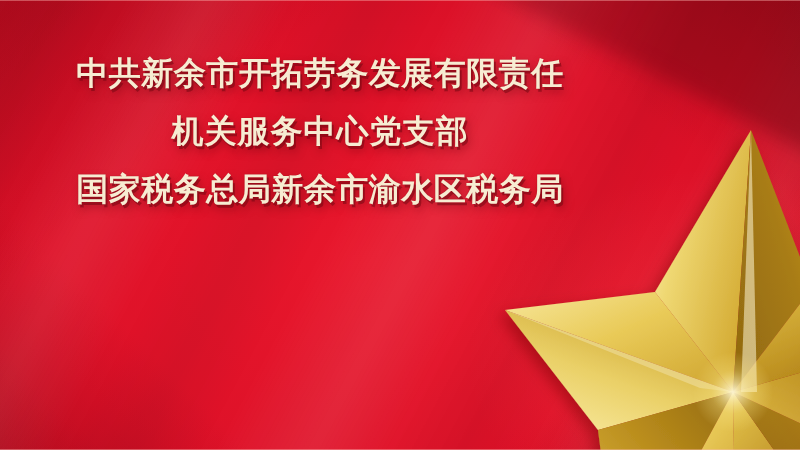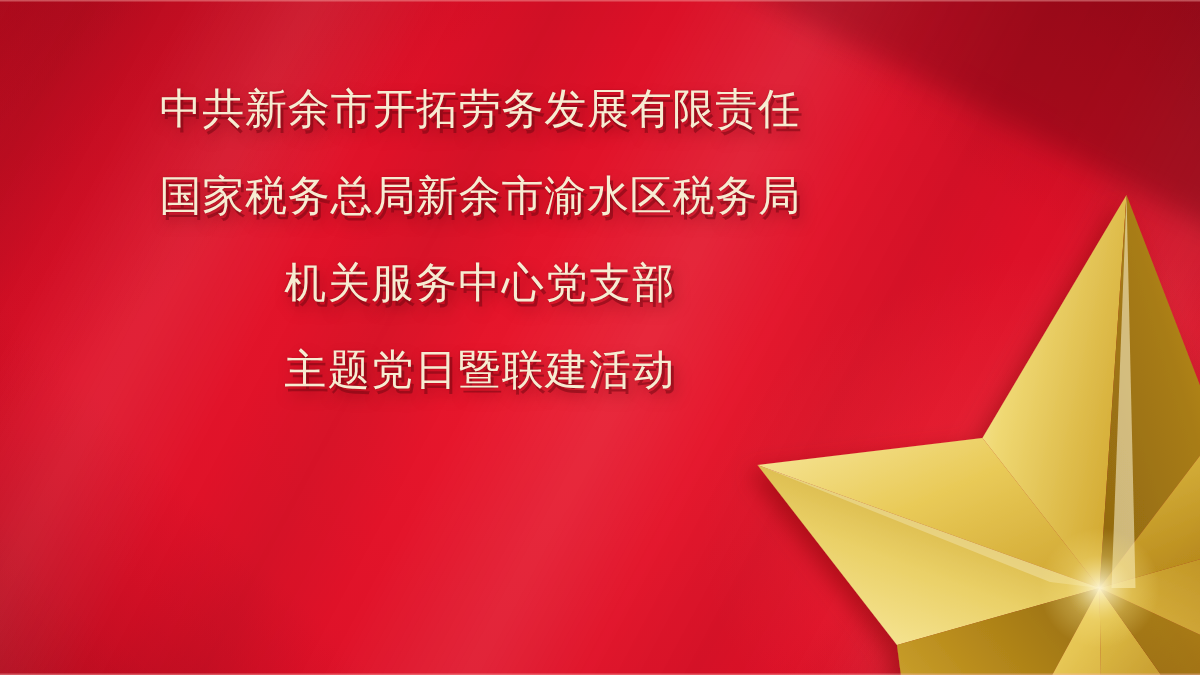--- a/index.html
+++ b/index.html
@@ -115,23 +115,23 @@
   .text-block {
     position: absolute;
     left: 0;
     top: 44px;
     width: 640px;
     text-align: center;
     z-index: 5;
   }
   .hl {
     color: #f7ecd2;
-    font-size: 28px;
+    font-size: 32px;
     line-height: 58px;
-    font-weight: 400;
+    font-weight: 700;
     letter-spacing: 0.5px;
     white-space: nowrap;
     text-shadow:
       0 0 1px rgba(120,10,20,0.55),
       2px 3px 0 rgba(118,8,18,0.55),
       3px 5px 9px rgba(105,5,14,0.50);
   }
   .hl.short { letter-spacing: 1px; }
 </style>
 </head>
@@ -213,18 +213,17 @@
       <circle cx="733" cy="392" r="40" fill="url(#centerGlow)"></circle>
     </svg>
   </div>
 
   <div class="bg-vignette"></div>
   <div class="edge-line-top"></div>
   <div class="edge-line-bottom"></div>
 
   <div class="text-block">
     <div class="hl">中共新余市开拓劳务发展有限责任</div>
+    <div class="hl short">机关服务中心党支部</div>
     <div class="hl">国家税务总局新余市渝水区税务局</div>
-    <div class="hl short">机关服务中心党支部</div>
-    <div class="hl short">主题党日暨联建活动</div>
   </div>
 
 </div>
 
 </body></html>

